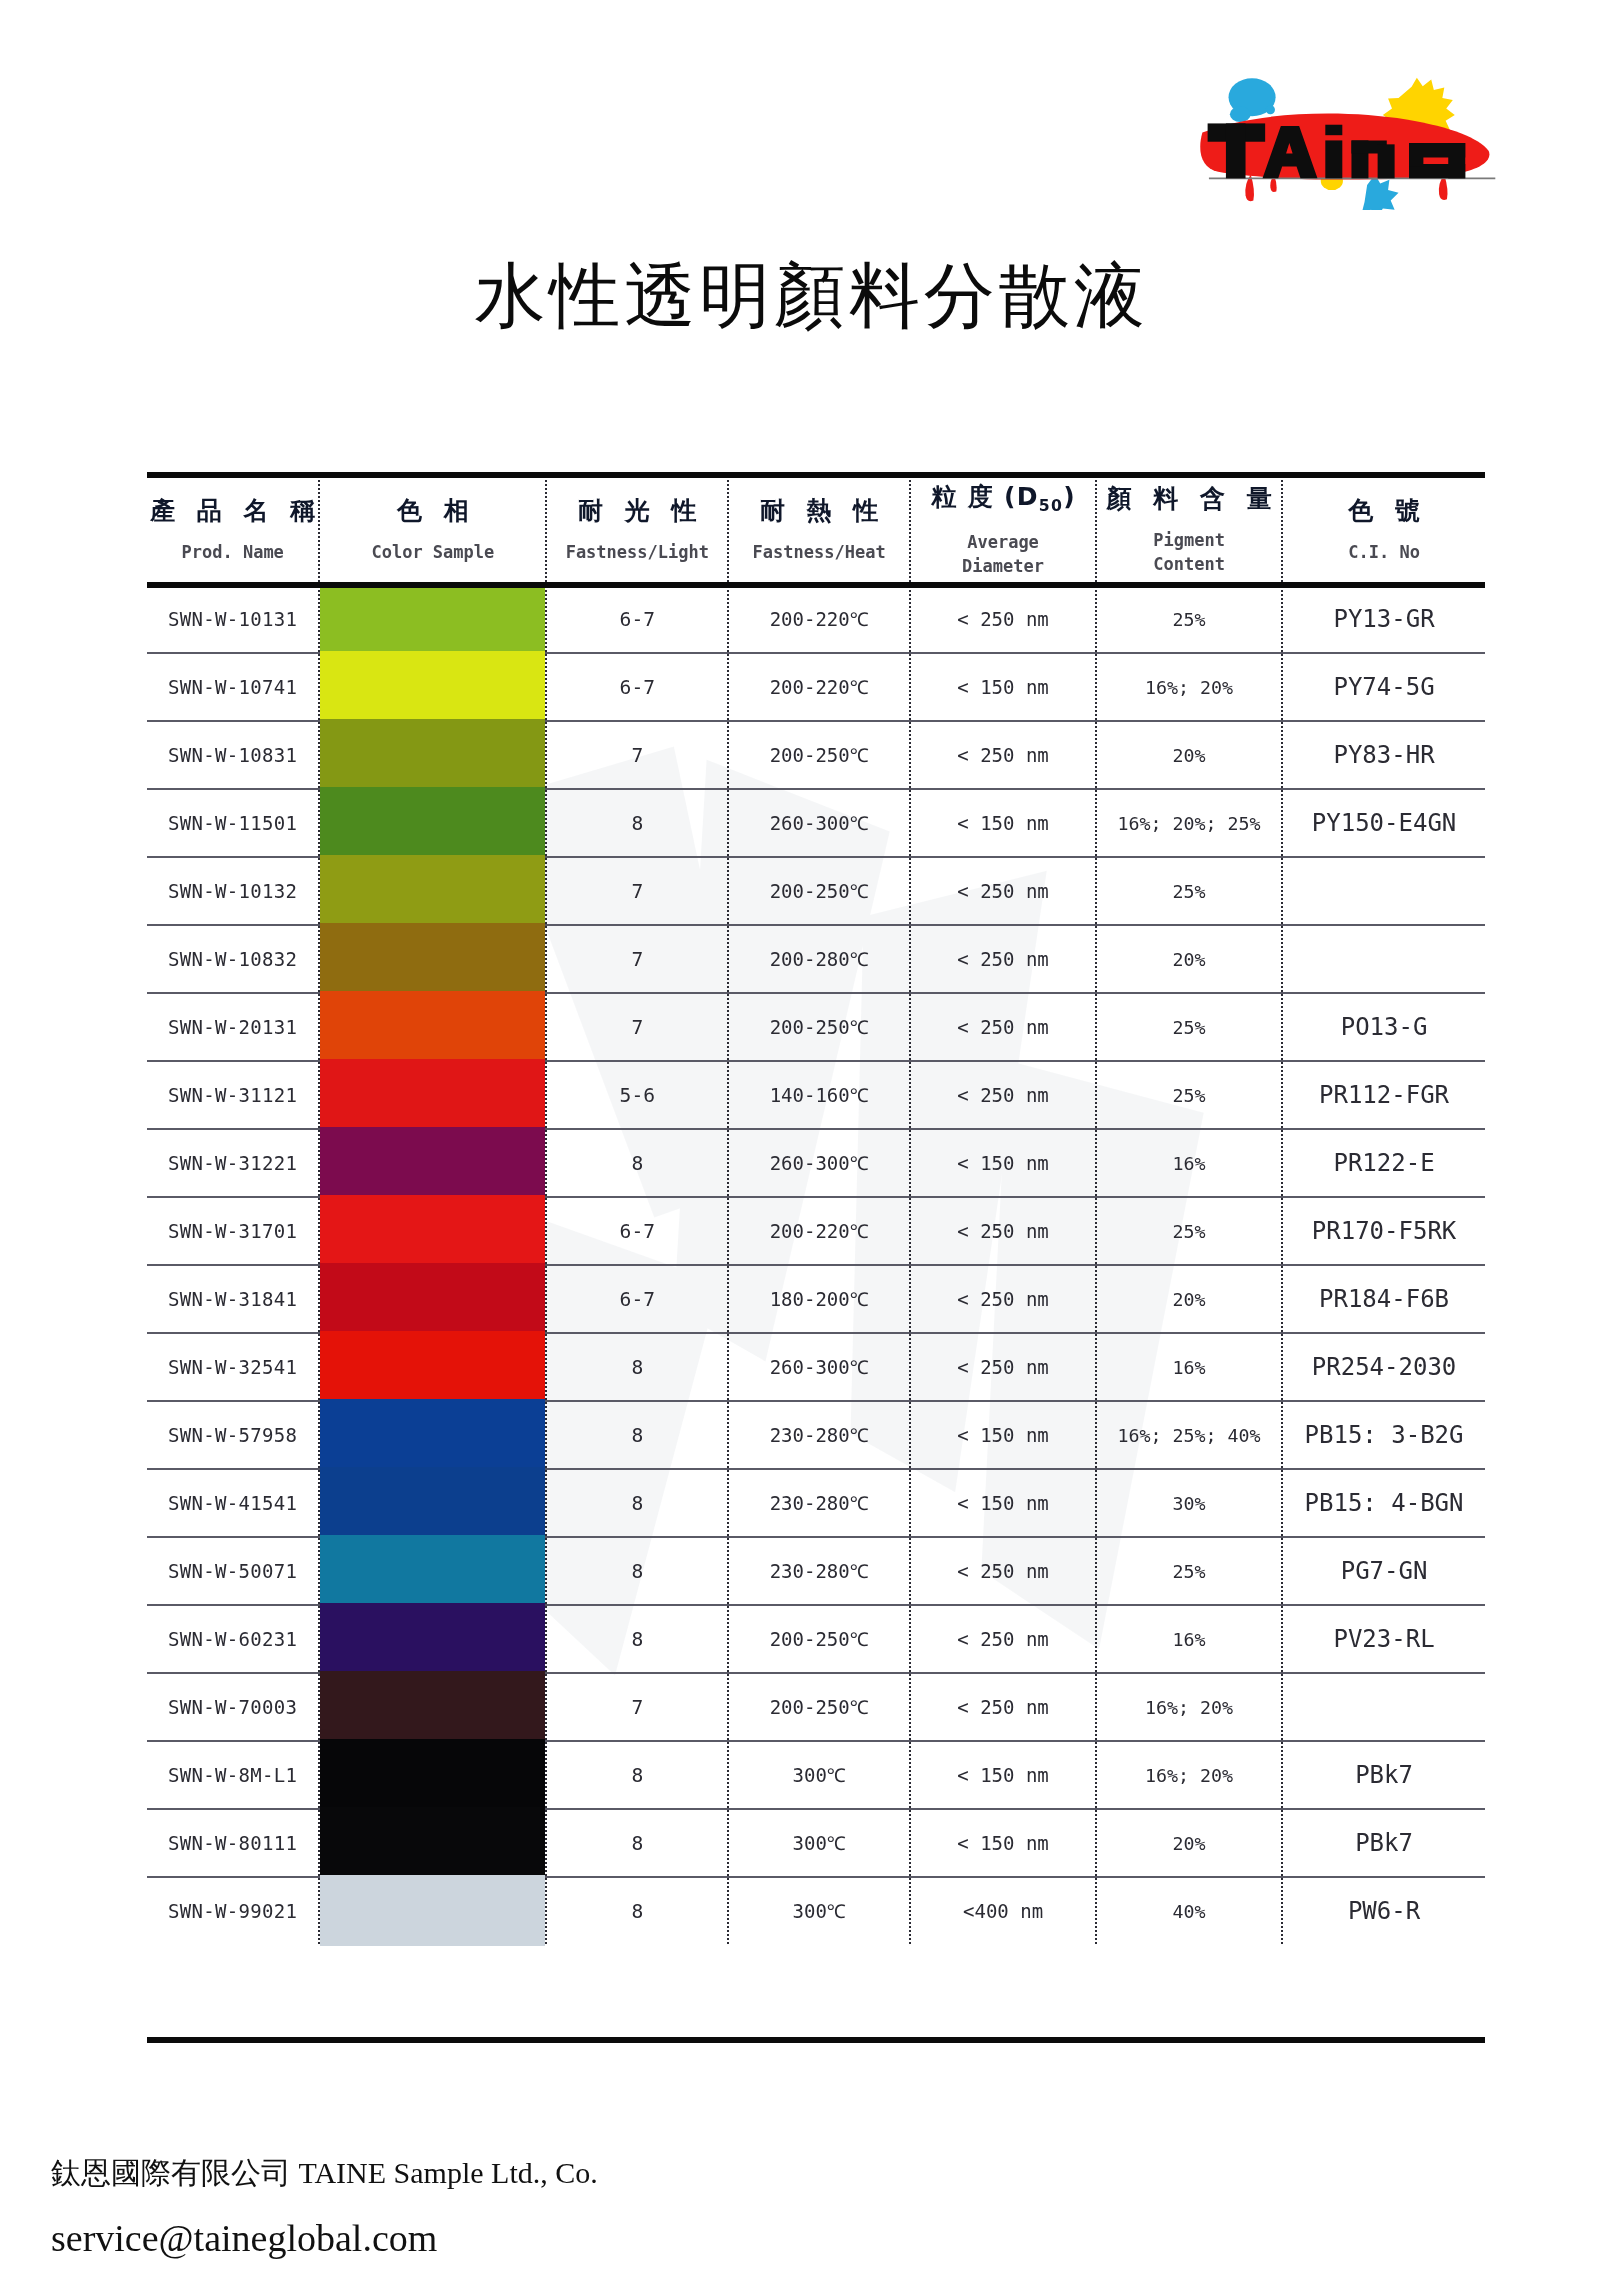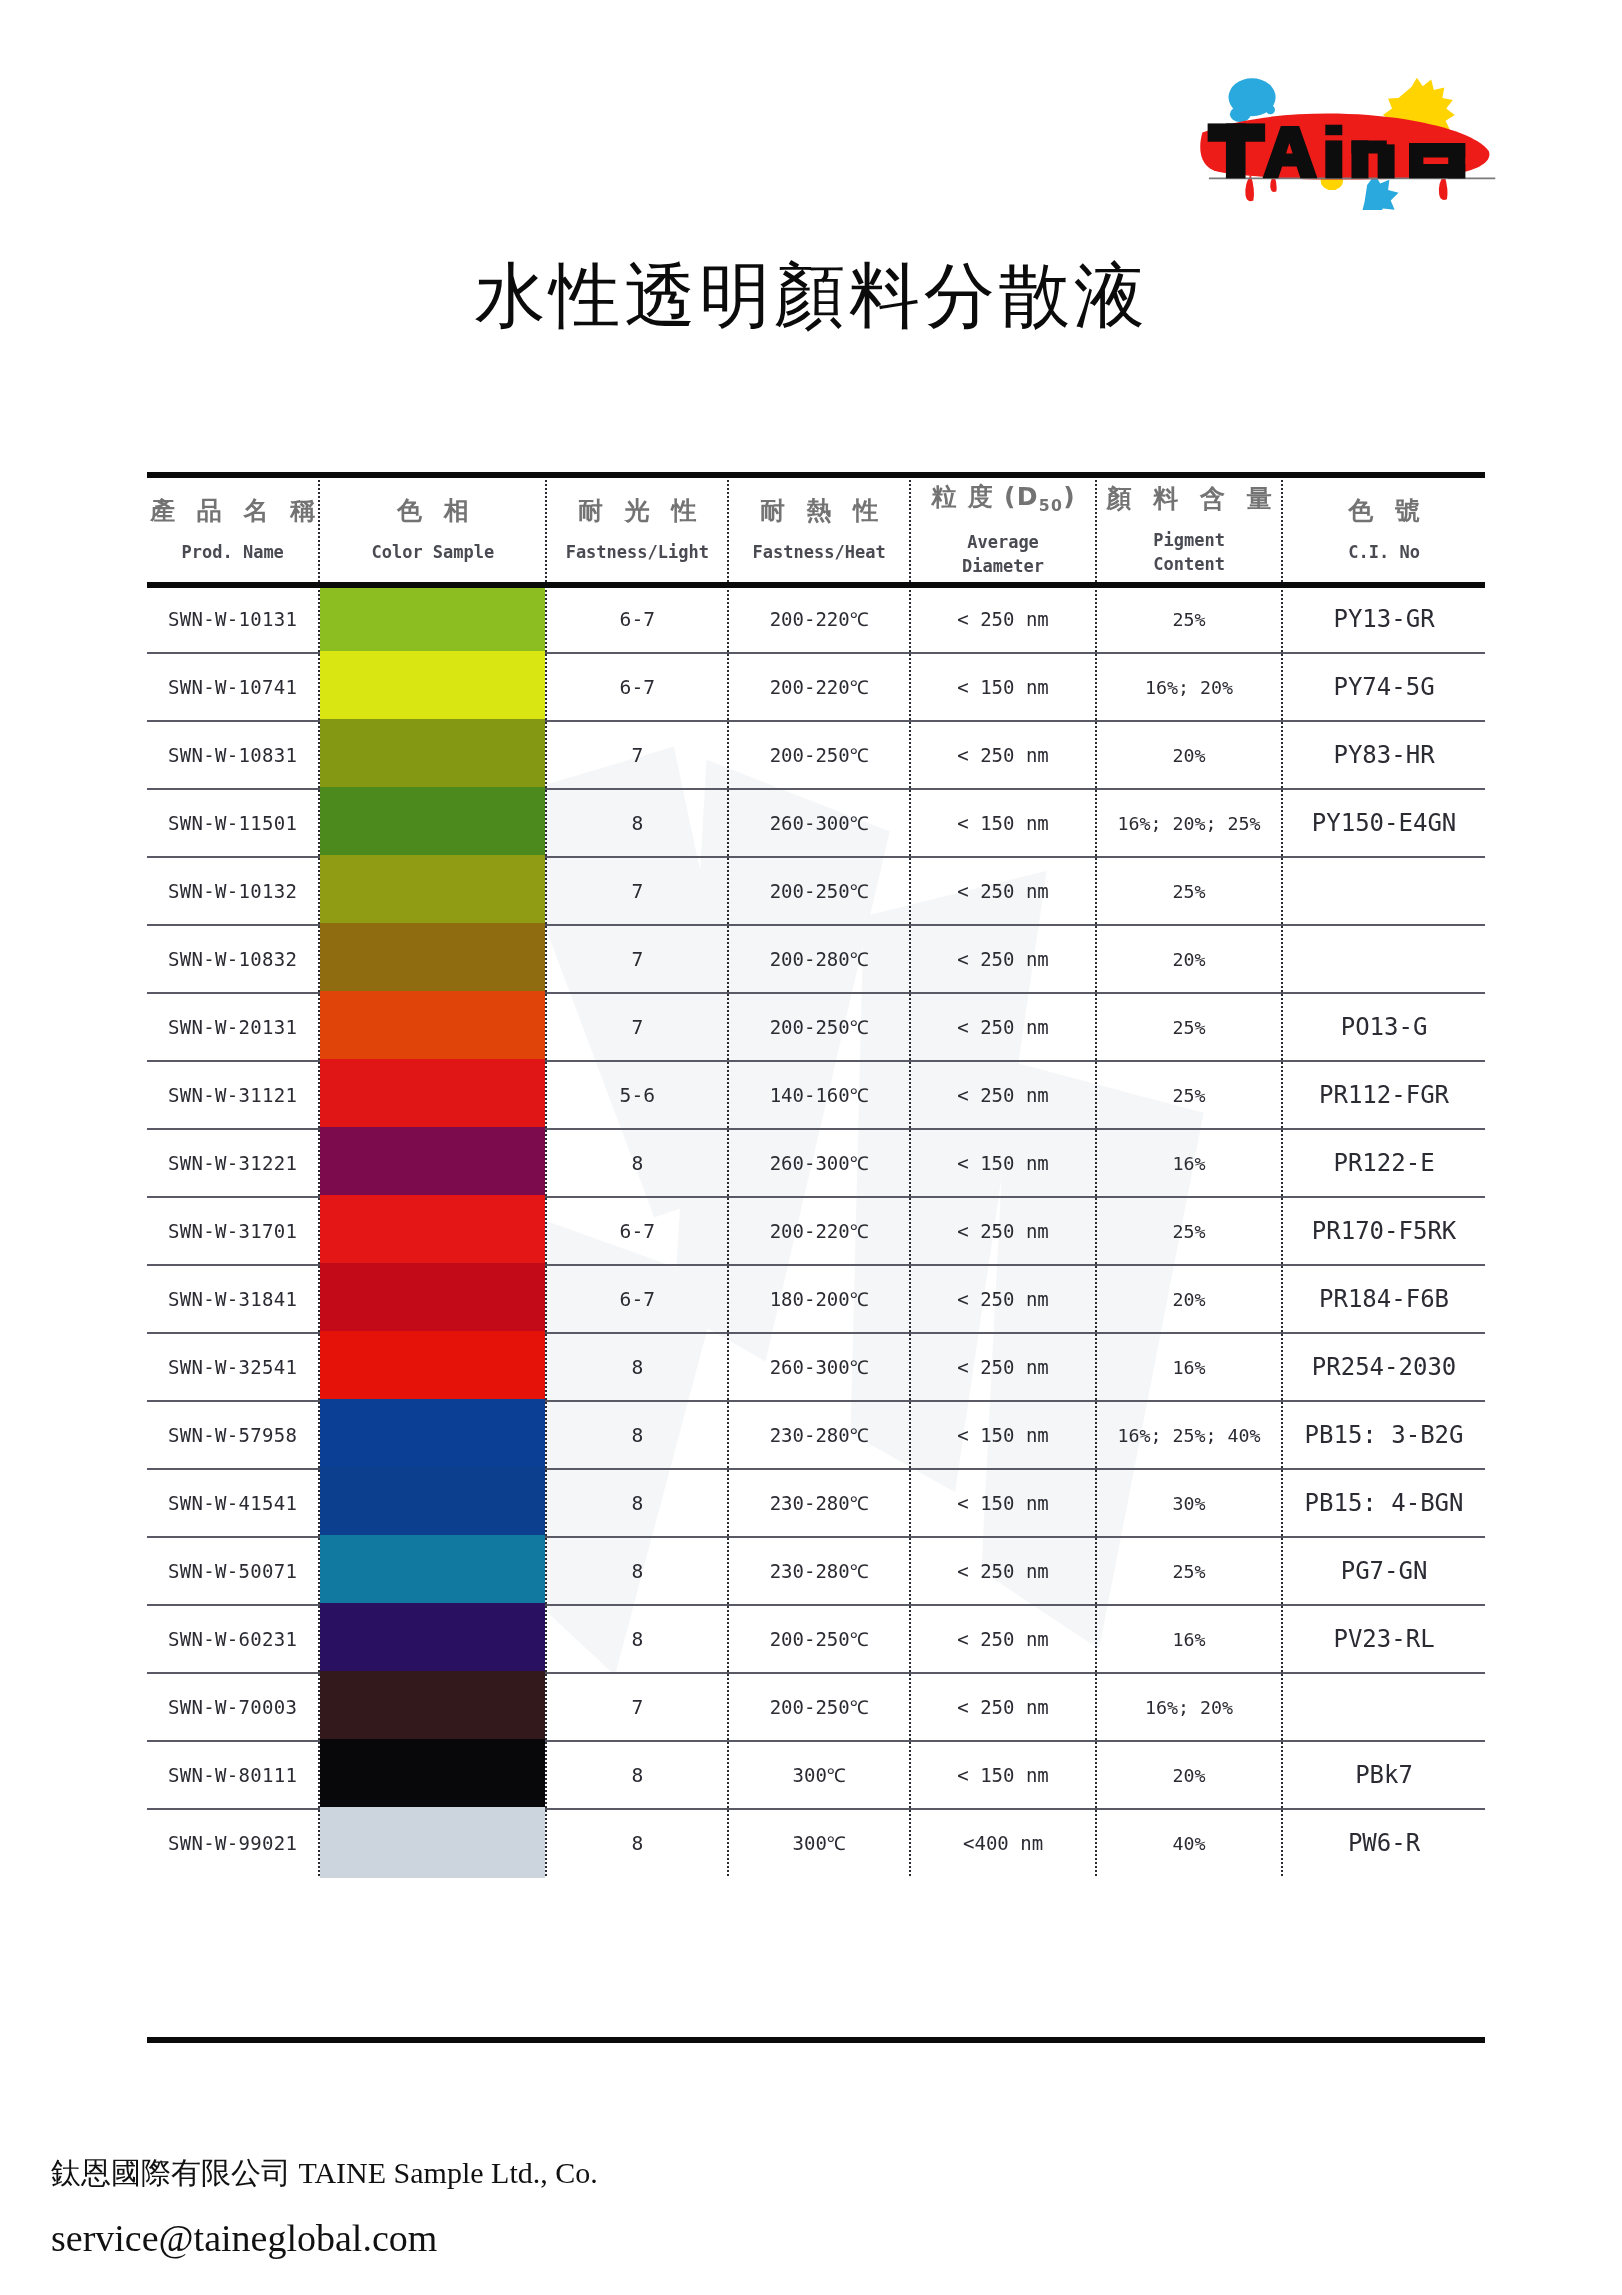--- a/index.html
+++ b/index.html
@@ -73,21 +73,21 @@
 
   .hd{
     display:flex;flex-direction:column;
     align-items:center;justify-content:center;
     height:110px;
     line-height:1.0;
   }
   .hd-cn{
     font-family:"DejaVu Sans", sans-serif;
     font-size:25px;
-    color:#737373;
+    color:#0f172a;
     letter-spacing:6.5px;
     padding-left:6.5px;
     margin-bottom:17px;
     white-space:nowrap;
   }
   .hd-cn.tight{letter-spacing:1.3px;padding-left:1.3px;}
   .hd-en{
     font-family:"DejaVu Sans Mono", monospace;
     font-size:17px;
     color:#4a4a52;
@@ -460,20 +460,31 @@
           <td class="swatch">
             <span class="band" style="background: rgb(51, 24, 28);"></span>
           </td>
           <td class="light">7</td>
           <td class="heat">200-250℃</td>
           <td class="diam">&lt; 250 nm</td>
           <td class="pig">16%; 20%</td>
           <td class="ci"></td>
         </tr>
         <tr>
+          <td class="name">SWN-W-8M-L1</td>
+          <td class="swatch">
+            <span class="band" style="background: rgb(6, 6, 8);"></span>
+          </td>
+          <td class="light">8</td>
+          <td class="heat">300℃</td>
+          <td class="diam">&lt; 150 nm</td>
+          <td class="pig">16%; 20%</td>
+          <td class="ci">PBk7</td>
+        </tr>
+        <tr>
           <td class="name">SWN-W-80111</td>
           <td class="swatch">
             <span class="band" style="background: rgb(8, 8, 10);"></span>
           </td>
           <td class="light">8</td>
           <td class="heat">300℃</td>
           <td class="diam">&lt; 150 nm</td>
           <td class="pig">20%</td>
           <td class="ci">PBk7</td>
         </tr>

